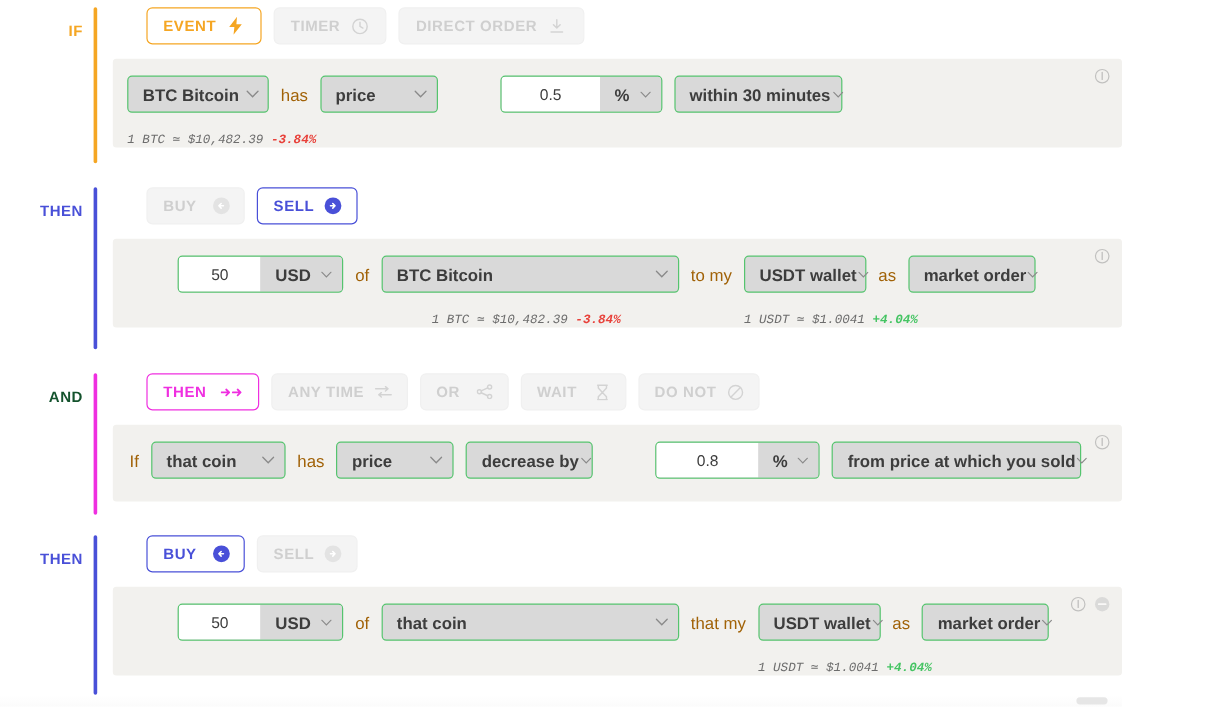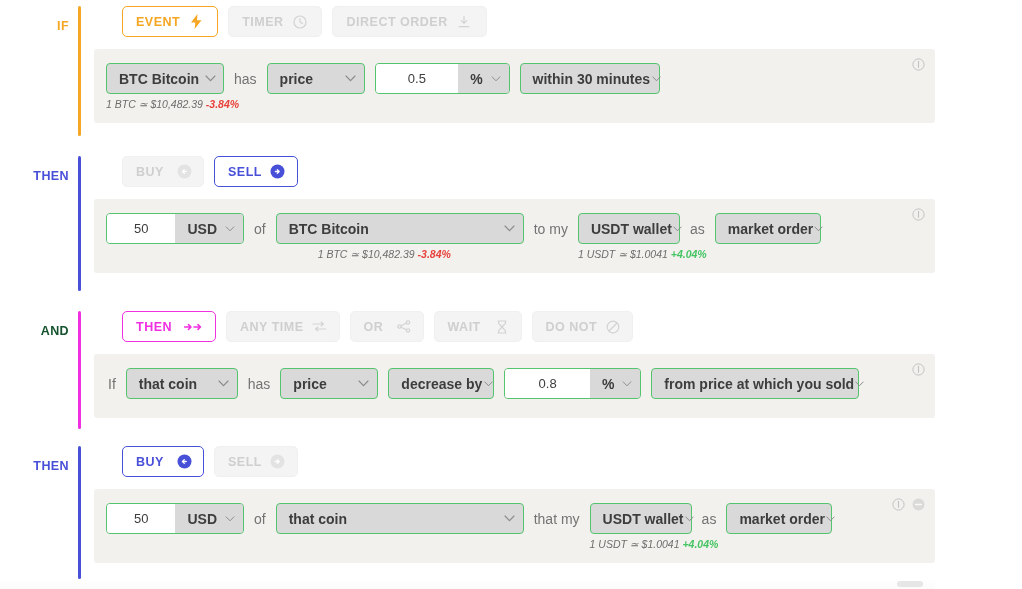--- a/index.html
+++ b/index.html
@@ -73,41 +73,41 @@
     background: #d9d9d9; color: #3d3d3d;
     display: flex; align-items: center; justify-content: space-between;
     padding: 0 8px 0 12px; cursor: pointer; user-select: none;
     font-size: 14px; font-weight: bold; white-space: nowrap;
   }
   .sel .caret { margin-left: 6px; color: #8a8a8a; display:flex; align-items:center; }
 
   
   .combo {
     height: 31px; border: 1.3px solid #55c46e; border-radius: 4px;
-    display: flex; align-items: stretch; overflow: hidden; background: #d9d9d9;
+    display: flex; align-items: stretch; overflow: hidden; background: #d9d9d9; margin-left: 42px;
   }
   .combo .val {
     background: #fff; display: flex; align-items: center; justify-content: center;
     min-width: 66px; font-size: 13px; color: #3d3d3d; padding: 0 10px;
     border: none; outline: none; text-align: center; font-family: "Liberation Sans", sans-serif;
   }
   .combo .unit {
     background: #d9d9d9; display: flex; align-items: center; gap: 8px;
     padding: 0 8px 0 12px; font-size: 14px; font-weight: bold; color: #3d3d3d;
     cursor: pointer; user-select: none; white-space: nowrap;
   }
   .combo .unit .caret { color: #8a8a8a; display: flex; align-items: center; }
 
-  .conj { font-size: 14px; color: #737373; margin: 0 10px 0 0; white-space: nowrap; }
+  .conj { font-size: 14px; color: #a16207; margin: 0 10px 0 0; white-space: nowrap; }
   .conj.lead { margin-left: 2px; margin-right: 10px; }
 
   .hint {
     font-size: 10.5px; font-style: italic; color: #6d6d6d;
-    font-family: Liberation Sans, sans-serif; white-space: nowrap;
-    position: absolute; top: 100%; margin-top: 4px; left: 0;
+    font-family: Liberation Mono, monospace; white-space: nowrap;
+    position: absolute; top: 100%; margin-top: 16px; left: 0;
   }
   .hint .dn { color: #e8413a; font-weight: bold; }
   .hint .up { color: #45c463; font-weight: bold; }
 
   .hintwrap { position: relative; }
 
   
   .corner { position: absolute; top: 8px; right: 10px; display: flex; gap: 7px; align-items: center; }
   .cicon { width: 13px; height: 13px; opacity: .55; }
 

